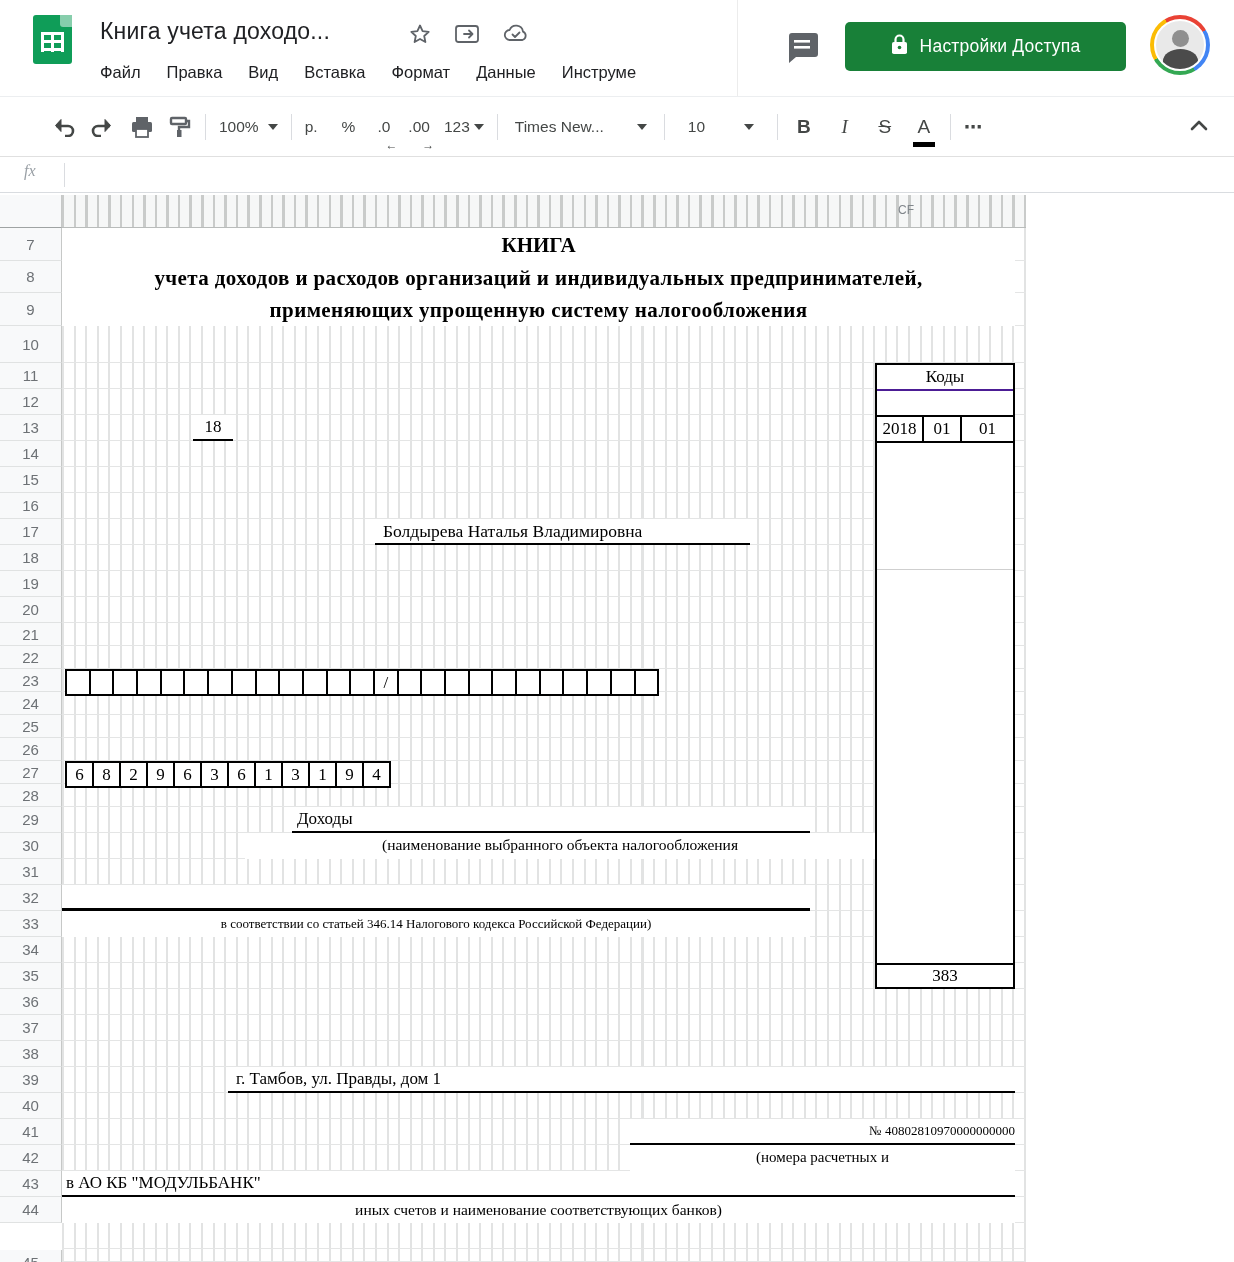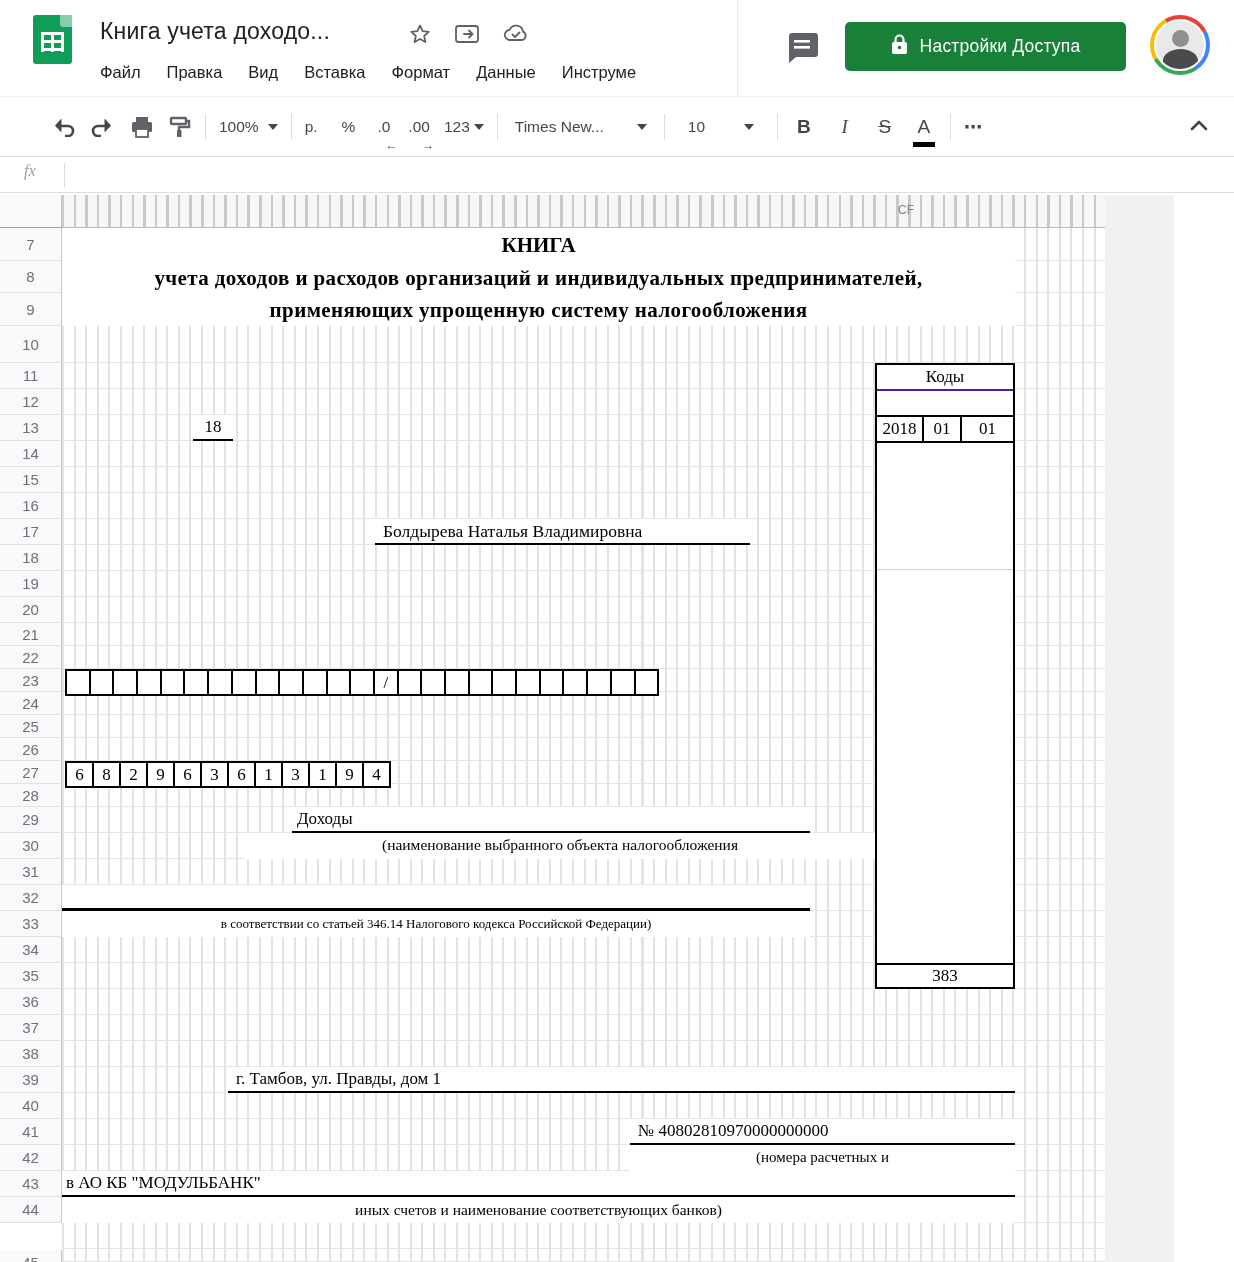--- a/index.html
+++ b/index.html
@@ -47,21 +47,21 @@
   .btn-color .bar { position:absolute; left:2px; bottom:-2px; width:22px; height:5px; background:#000; }
   .dots { letter-spacing:3px; font-size:18px; font-weight:700; }
   .collapse { position:absolute; right:22px; top:113px; }
 
   
   .fxbar { position:absolute; left:0; top:157px; width:1234px; height:36px; background:#fff; border-bottom:1px solid #d9dce0; }
   .fx { position:absolute; left:24px; top:5px; font-family:"Liberation Serif","DejaVu Serif",serif; font-style:italic; font-size:16px; color:#9aa0a6; }
   .fxsep { position:absolute; left:64px; top:6px; width:1px; height:24px; background:#dadce0; }
 
   
-  .sheet { position:absolute; left:0; top:193px; width:1174px; height:1069px; background:#fff; overflow:hidden; }
+  .sheet { position:absolute; left:0; top:193px; width:1026px; height:1069px; background:#fff; overflow:hidden; }
   .corner { position:absolute; left:0; top:2px; width:62px; height:33px; background:#f8f9fa; border-right:1px solid #c6c8c7; border-bottom:1px solid #9fa3a3; }
   .col-headers { position:absolute; left:62px; top:2px; width:1043px; height:33px; border-bottom:1px solid #b9bcbb; background:repeating-linear-gradient(90deg,#c9cbca 0px,#c9cbca 2.5px,#f6f7f7 2.5px,#f6f7f7 11.59px); }
   .col-label { position:absolute; left:836px; top:8px; font-size:12px; color:#80868b; }
   .row-headers { position:absolute; left:0; top:35px; width:62px; }
   .row-header { background:#f8f9fa; border-right:1px solid #c6c8c7; border-bottom:1px solid #e0e2e2; color:#6d7175; font-size:15px; display:flex; align-items:center; justify-content:center; }
   .grid { position:absolute; left:62px; top:35px; width:1043px; }
   .grid-row { border-bottom:1px solid #e4e5e5; background:repeating-linear-gradient(90deg,#e2e3e3 0px,#e2e3e3 2px,#ffffff 2px,#ffffff 11.59px); }
   .beyond { position:absolute; left:1105px; top:2px; width:114px; height:1067px; background:#f0f1f1; }
   .scrollbar { position:absolute; left:1219px; top:0; width:15px; height:1069px; background:#fff; border-left:1px solid #dadce0; }
   .scroll-thumb { position:absolute; left:3px; top:44px; width:9px; height:37px; border-radius:5px; background:#dadce0; }
@@ -73,21 +73,21 @@
   .ov-title .l1 { font-size:21px; line-height:34px; }
   .ov-title .l2 { font-size:21px; line-height:32px; letter-spacing:0.4px; }
   .ov-title .l3 { font-size:21px; line-height:32px; letter-spacing:0.4px; }
   .ov-18 { left:193px; top:222px; width:40px; height:26px; font-size:17px; text-align:center; line-height:24px; }
   .ov-name { left:375px; top:326px; width:375px; height:26px; font-size:17.5px; line-height:24px; padding-left:8px; }
   .ov-dohod { left:292px; top:614px; width:518px; height:26px; font-size:17px; line-height:24px; padding-left:5px; }
   .ov-cap1 { left:245px; top:640px; width:630px; height:26px; font-size:15.5px; line-height:24px; text-align:center; }
   .ov-blank32 { left:62px; top:692px; width:748px; height:26px; border-bottom:3px solid #000; }
   .ov-cap2 { left:62px; top:718px; width:748px; height:26px; font-size:13px; line-height:26px; text-align:center; }
   .ov-addr { left:228px; top:874px; width:787px; height:26px; font-size:17px; line-height:24px; padding-left:8px; }
-  .ov-acct { left:630px; top:926px; width:385px; height:26px; font-size:17px; line-height:24px; padding-left:8px; }
+  .ov-acct { left:630px; top:926px; width:385px; height:26px; font-size:13px; line-height:24px; padding-left:8px;text-align:right; }
   .ov-cap3 { left:630px; top:952px; width:385px; height:26px; font-size:15px; line-height:24px; text-align:center; }
   .ov-bank { left:62px; top:978px; width:953px; height:26px; font-size:17px; line-height:24px; padding-left:4px; }
   .ov-cap4 { left:62px; top:1004px; width:953px; height:26px; font-size:15.5px; line-height:26px; text-align:center; }
 
   
   .kody { position:absolute; left:875px; top:170px; width:140px; height:626px; border:2px solid #000; background:#fff; font-family:"Liberation Serif","DejaVu Serif",serif; font-size:17px; color:#000; }
   .kody > div { position:absolute; left:0; width:136px; }
   .k-head { top:0; height:26px; border-bottom:2px solid #4c1d95; text-align:center; line-height:23px; }
   .k-empty { top:26px; height:26px; border-bottom:2px solid #000; }
   .k-date { top:52px; height:26px; border-bottom:2px solid #000; display:flex; }

